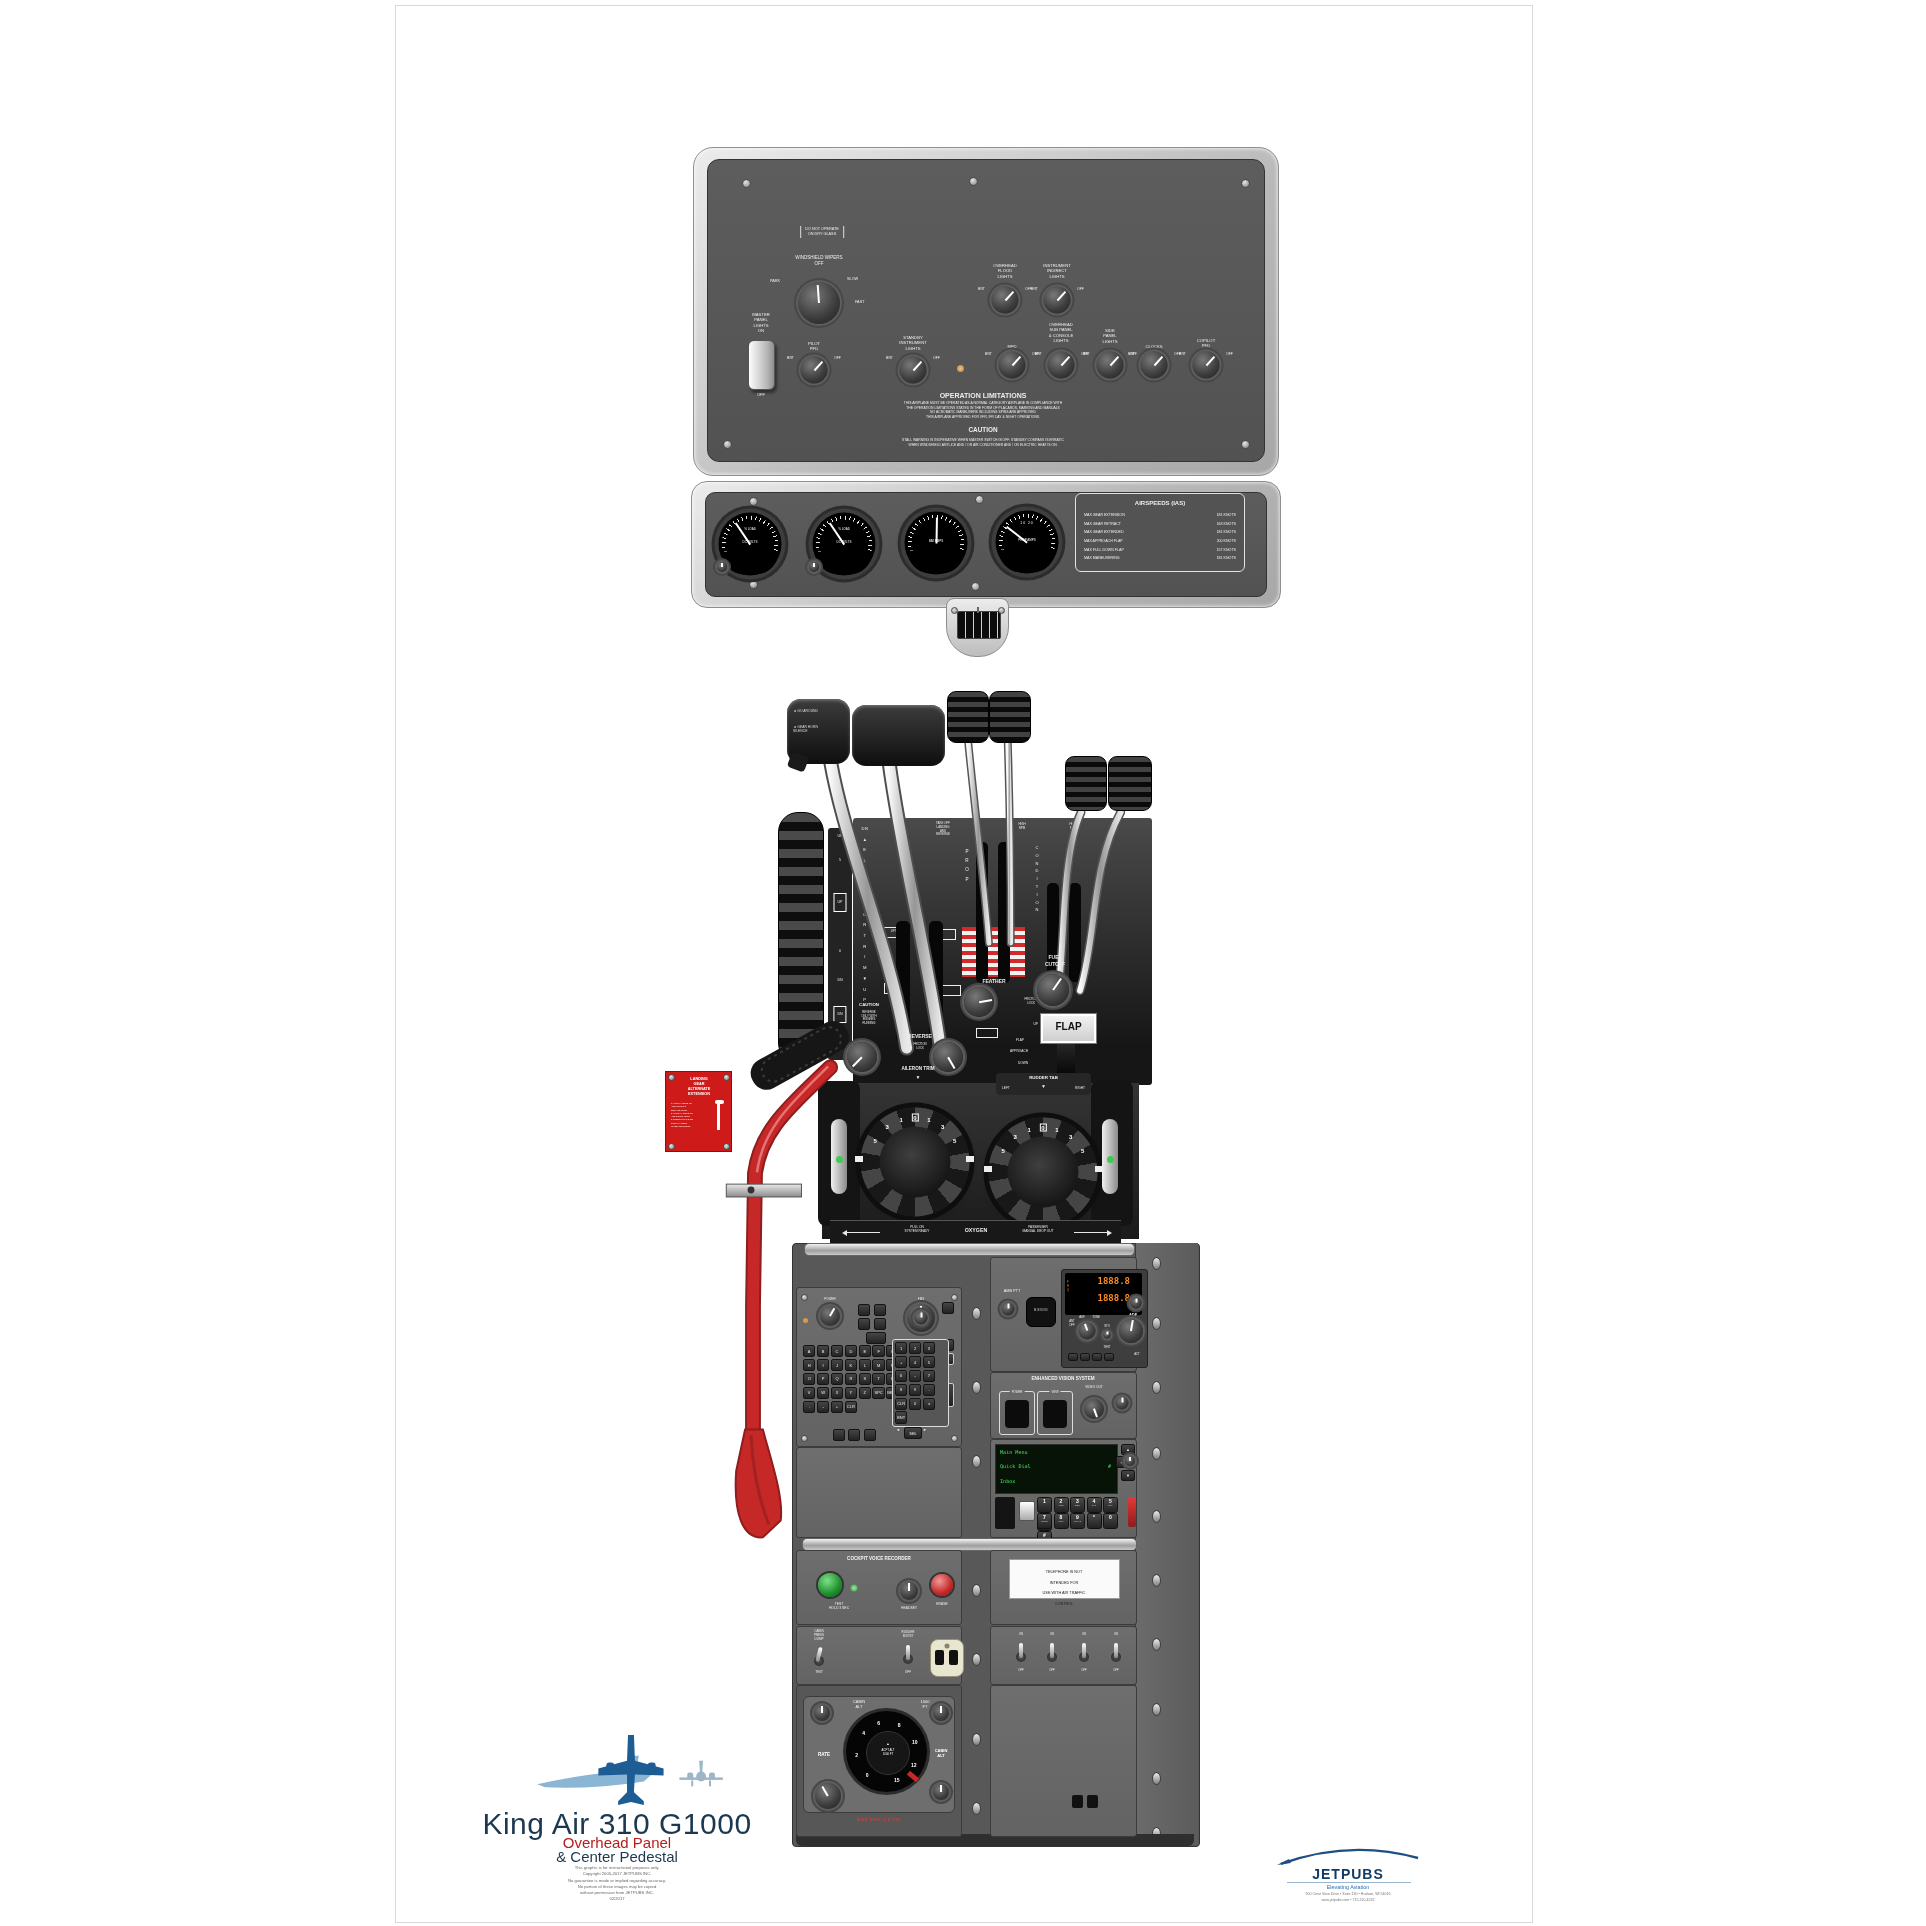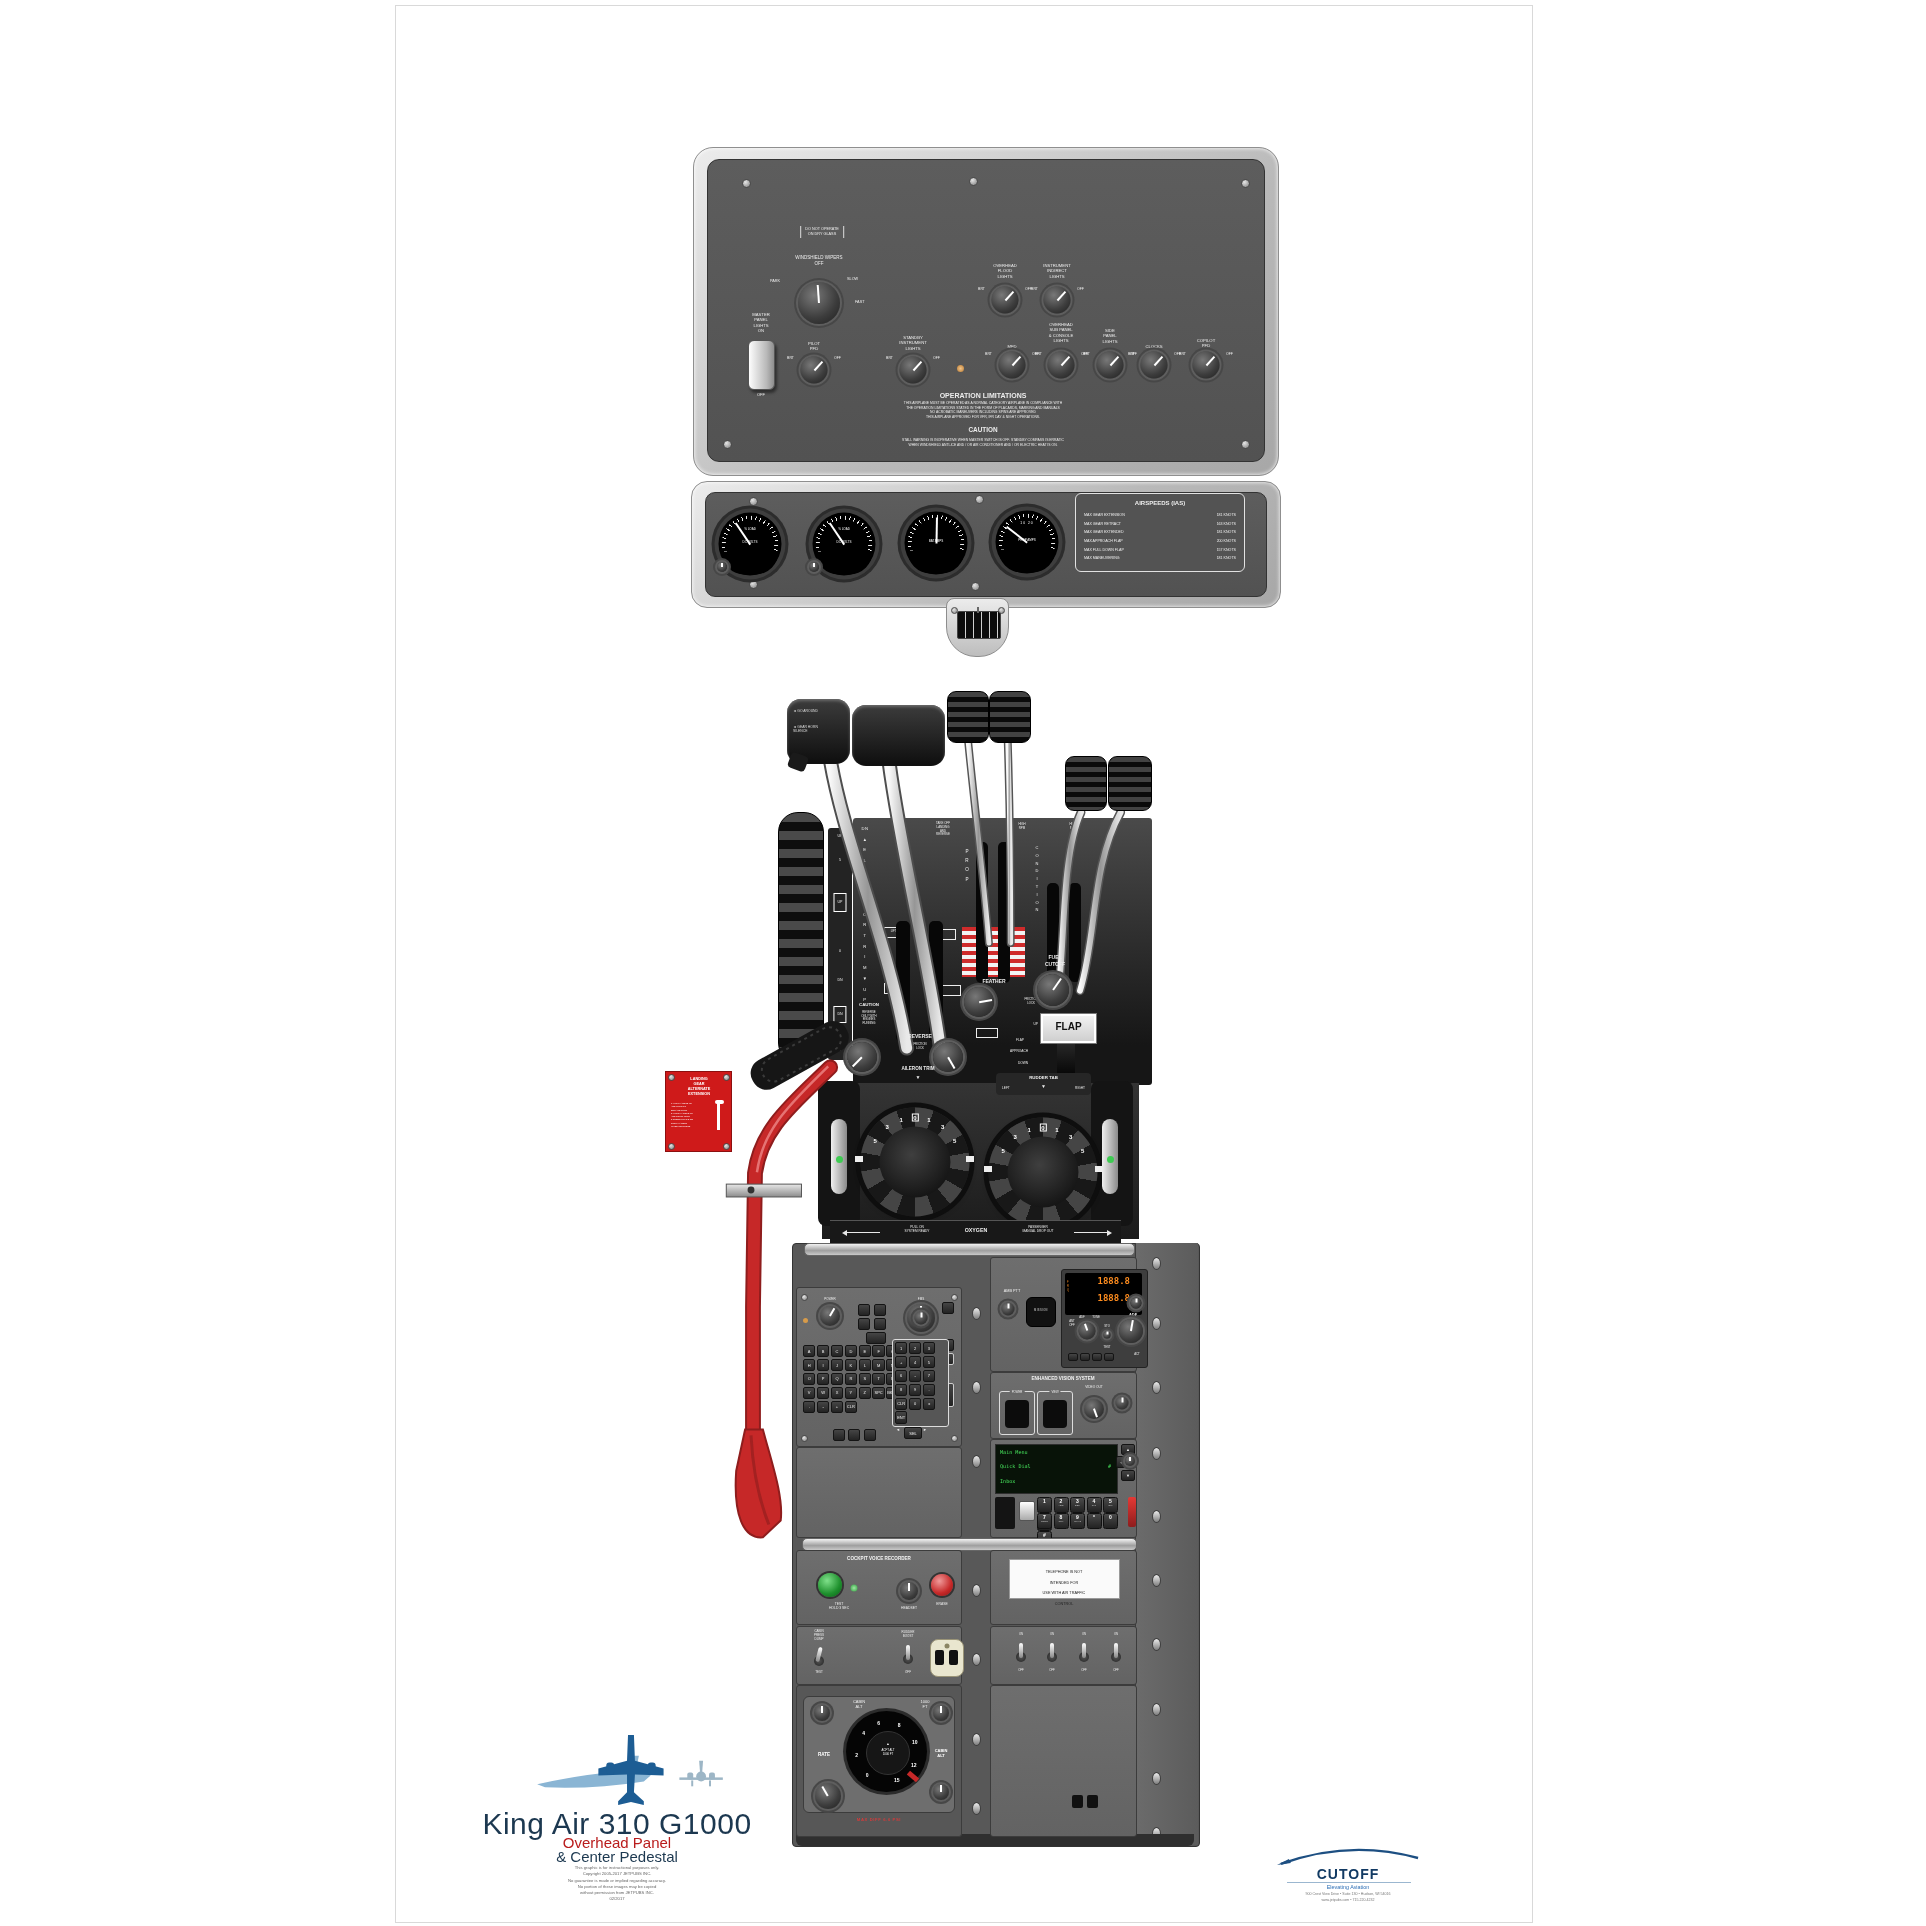--- a/index.html
+++ b/index.html
@@ -869,18 +869,18 @@
 Copyright 2005-2017 JETPUBS INC.
 No guarantee is made or implied regarding accuracy.
 No portion of these images may be copied
 without permission from JETPUBS INC.
 02/2017</div>
 
 <svg class="p" style="left:1275px;top:1845px;" width="149" height="22" viewBox="0 0 150 22">
   <path d="M6,19 Q75,-6 144,13" stroke="#1d4f82" stroke-width="2.4" fill="none"></path>
   <path d="M2,20 L14,14 L16,18 Z" fill="#1d4f82"></path>
 </svg>
-<div class="tx" style="left:1348px;top:1865px;font-size:14px;font-weight:bold;color:#123a63;letter-spacing:1px;">CUTOFF</div>
+<div class="tx" style="left:1348px;top:1865px;font-size:14px;font-weight:bold;color:#123a63;letter-spacing:1px;">JETPUBS</div>
 <div class="p" style="left:1287px;top:1882px;width:124px;height:1px;background:#9bb7d0;"></div>
 <div class="tx" style="left:1348px;top:1884px;font-size:5.4px;color:#2a6db5;">Elevating Aviation</div>
 <div class="tx" style="left:1348px;top:1892px;font-size:3.6px;color:#777;">900 Crest View Drive • Suite 130 • Hudson, WI 54016</div>
 <div class="tx" style="left:1348px;top:1898px;font-size:3.6px;color:#777;">www.jetpubs.com • 715.220.4232</div>
 
 
 </body></html>

